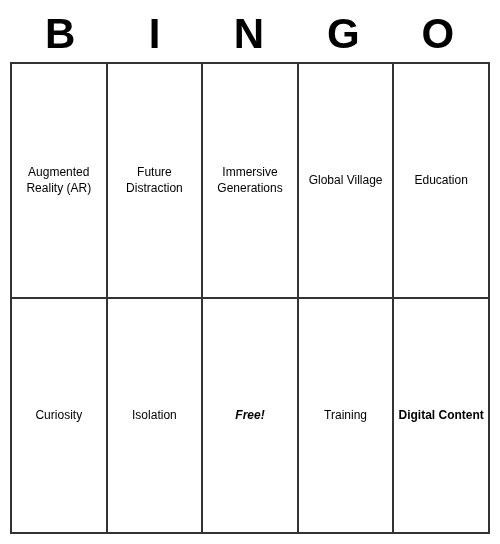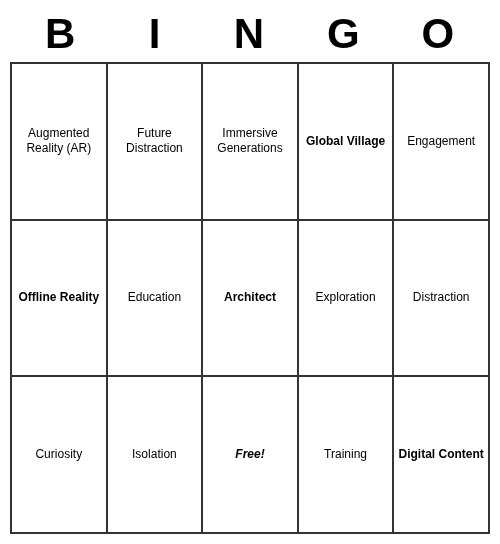--- a/index.html
+++ b/index.html
@@ -38,21 +38,21 @@
       text-align: center;
       vertical-align: middle;
       padding: 4px 3px;
       width: 20%;
       height: 88px;
       font-size: 12px;
       line-height: 1.3;
     }
     .cell-large {
       font-size: 22px;
-      font-weight: bold;
+      font-weight: normal;
       line-height: 1.2;
     }
     .cell-medium {
       font-size: 16px;
       font-weight: bold;
       line-height: 1.2;
     }
     .cell-free {
       font-size: 28px;
       font-weight: bold;
@@ -70,28 +70,21 @@
   <span>O</span>
 </div>
 
 <table class="bingo-grid">
   <tbody id="grid-body">
       <tr>
         <td>Augmented Reality (AR)</td>
         <td>Future Distraction</td>
         <td>Immersive Generations</td>
         <td class="cell-large">Global Village</td>
-        <td>Engagement</td>
-      </tr>
-      <tr>
-        <td class="cell-large">Offline Reality</td>
         <td>Education</td>
-        <td class="cell-medium">Architect</td>
-        <td>Exploration</td>
-        <td>Distraction</td>
       </tr>
       <tr>
         <td>Curiosity</td>
         <td>Isolation</td>
         <td class="cell-free">Free!</td>
         <td>Training</td>
         <td class="cell-medium">Digital Content</td>
       </tr>
     </tbody>
 </table>

